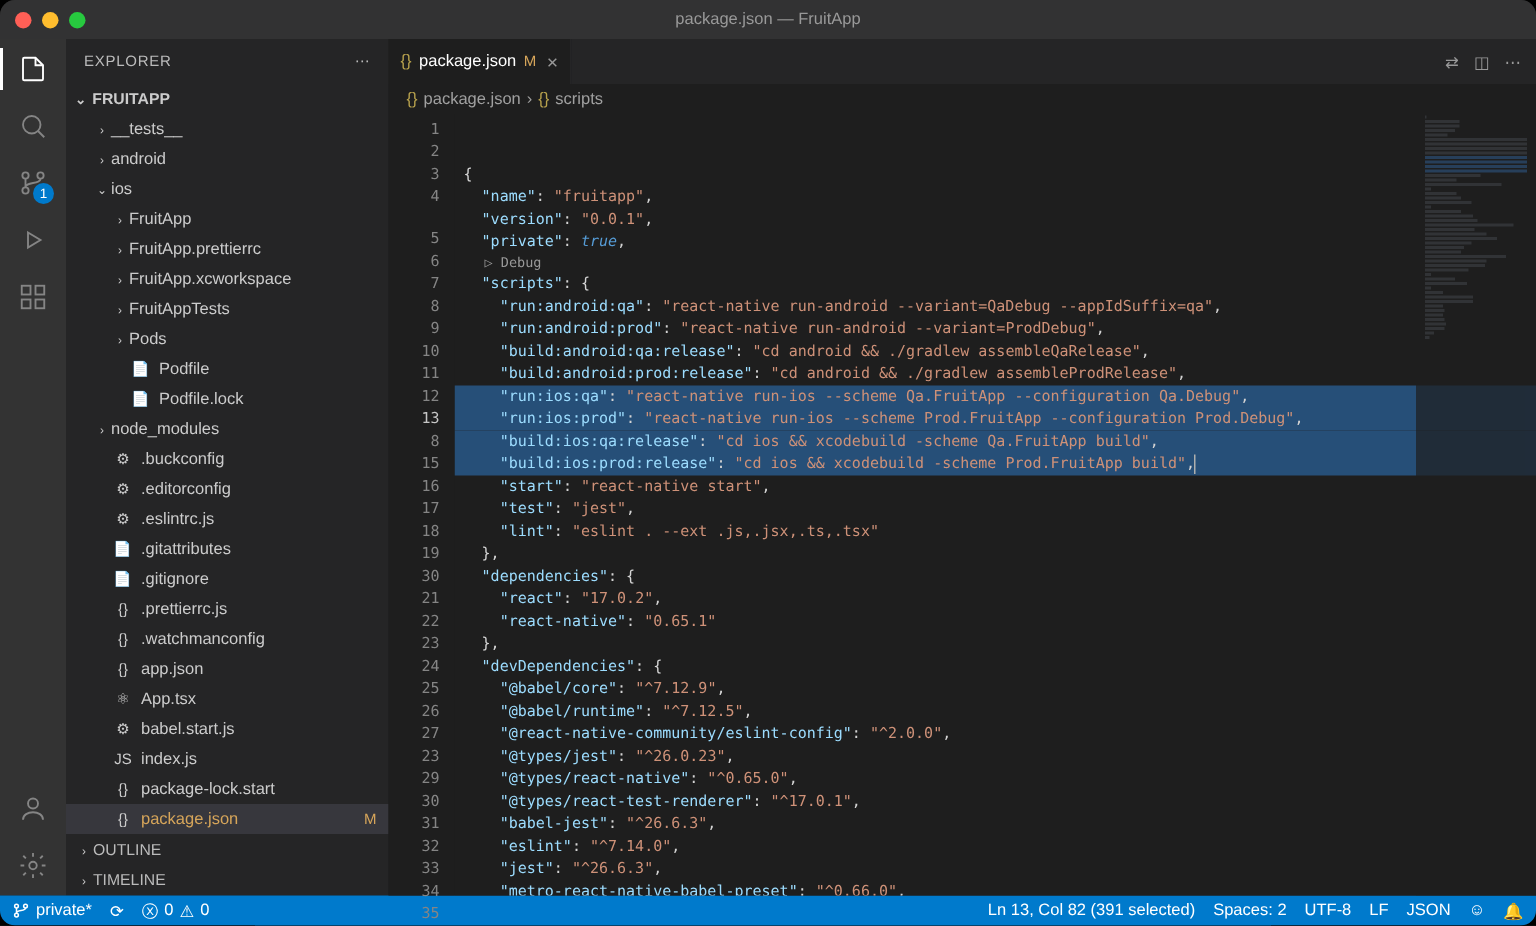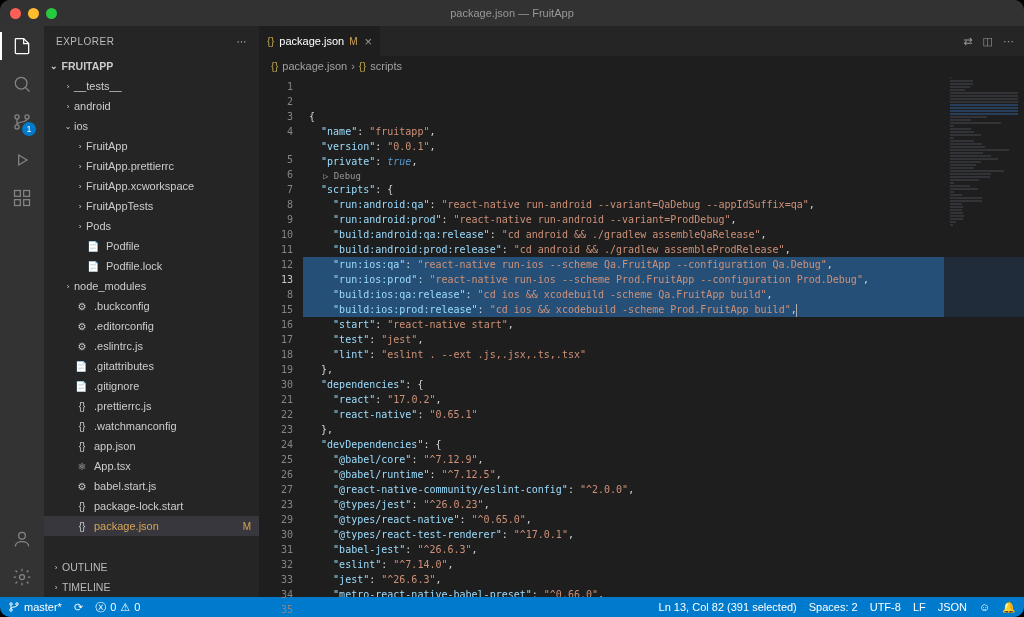--- a/index.html
+++ b/index.html
@@ -313,20 +313,25 @@
           </div>
           <div class="node" style="padding-left: 18px;">
             <span class="chev"></span>
             <span class="ico">⚛</span>
             <span class="name">App.tsx</span>
           </div>
           <div class="node" style="padding-left: 18px;">
             <span class="chev"></span>
             <span class="ico">⚙</span>
             <span class="name">babel.start.js</span>
+          </div>
+          <div class="node" style="padding-left: 18px;">
+            <span class="chev"></span>
+            <span class="ico">JS</span>
+            <span class="name">index.js</span>
           </div>
           <div class="node" style="padding-left: 18px;">
             <span class="chev"></span>
             <span class="ico">{}</span>
             <span class="name">package-lock.start</span>
           </div>
           <div class="node selected" style="padding-left: 18px;">
             <span class="chev"></span>
             <span class="ico">{}</span>
             <span class="name mod">package.json</span>
@@ -417,21 +422,21 @@
   </div>
 
   <div class="statusbar">
     <div class="item">
       <svg width="12" height="12" viewBox="0 0 24 24" fill="none" stroke="currentColor" stroke-width="2">
           <circle cx="6" cy="6" r="2.5"></circle>
           <circle cx="18" cy="6" r="2.5"></circle>
           <circle cx="6" cy="18" r="2.5"></circle>
           <path d="M6 8.5v7M18 8.5c0 5-12 2-12 7"></path>
         </svg>
-      <span>master*</span>
+      <span>private*</span>
     </div>
     <div class="item">
         <span>⟳</span>
       </div>
     <div class="item">
       <span>ⓧ</span>
         <span>0</span>
       <span>⚠</span>
         <span>0</span>
     </div>

